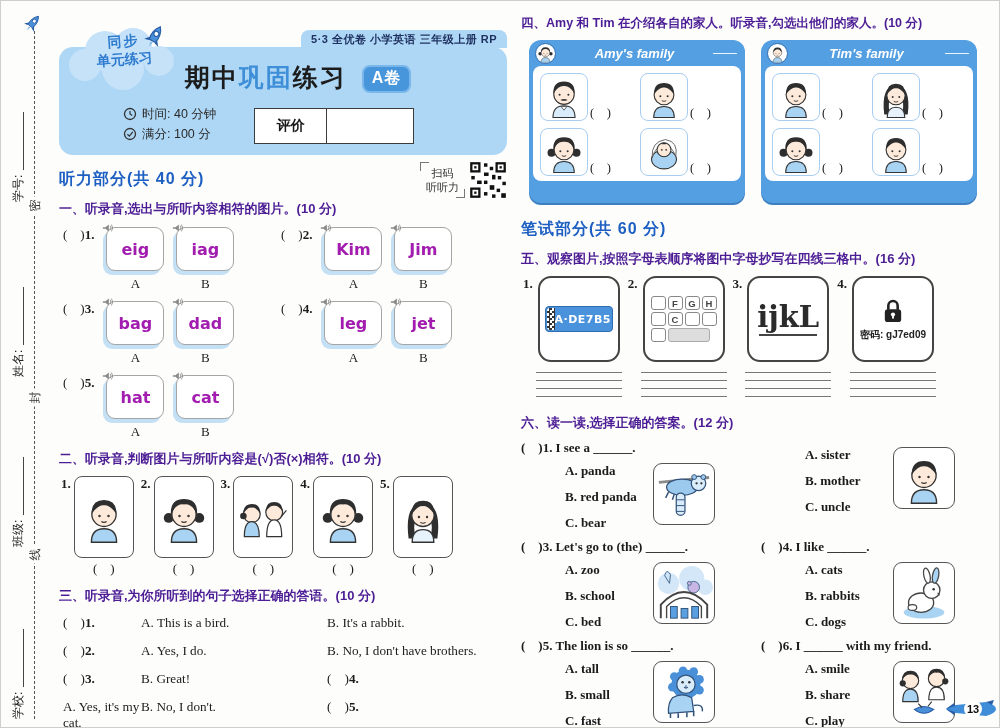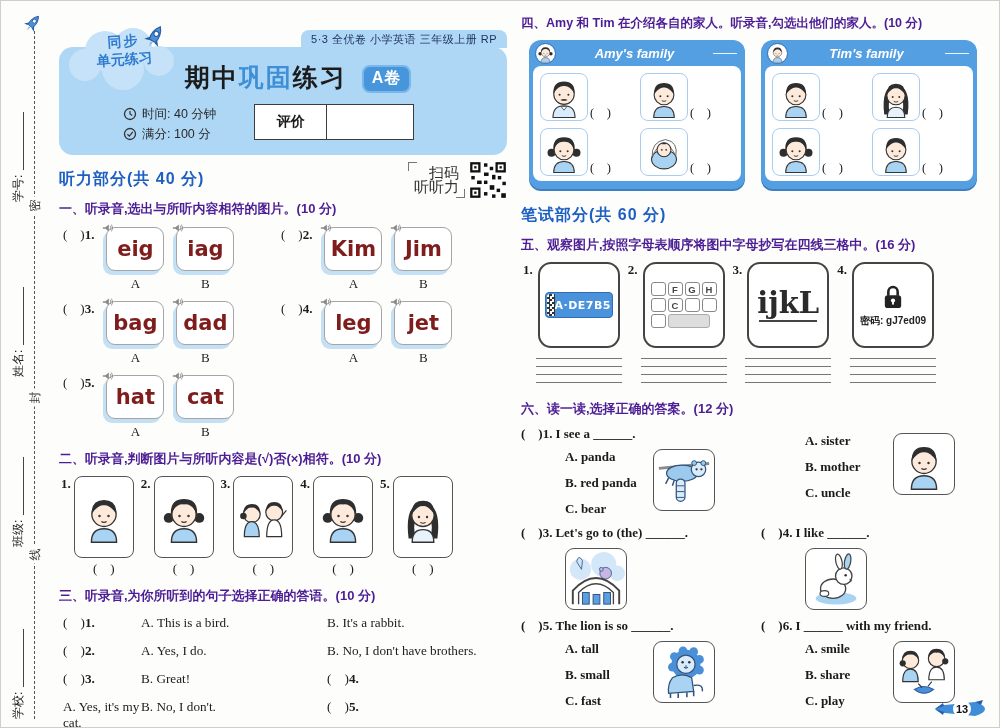--- a/index.html
+++ b/index.html
@@ -20,82 +20,82 @@
   .side-rocket { position:absolute; left:20px; top:12px; width:22px; height:22px; transform:rotate(40deg); }
 
   
   .col-left  { position:absolute; left:58px;  top:10px; width:448px; }
   .col-right { position:absolute; left:520px; top:10px; width:466px; }
 
   
   .header-wrap { position:relative; margin-top:36px; }
   .header-card { position:relative; background:#aed7f5; border-radius:14px; height:108px; padding-top:14px; }
   .edition-tab { position:absolute; top:-17px; right:0; background:#aed7f5; border-radius:8px 8px 0 0;
-                 padding:2px 10px 1px; font-size:11px; font-weight:normal; color:#1d2f5e; letter-spacing:.5px; }
+                 padding:2px 10px 1px; font-size:11px; font-weight:bold; color:#1d2f5e; letter-spacing:.5px; }
   .cloud-badge { position:absolute; top:-30px; left:6px; width:118px; height:78px; }
   .cloud-badge svg { position:absolute; inset:0; }
   .cloud-text { position:absolute; top:16px; left:0; width:100%; text-align:center;
                 color:#2f7bd0; font-weight:bold; transform:rotate(-4deg); }
   .cloud-text .l1 { font-size:14px; letter-spacing:2px; }
   .cloud-text .l2 { font-size:14px; }
   .paper-title { text-align:center; font-size:25px; font-weight:bold; letter-spacing:2px; margin-left:30px; }
   .paper-title .hl { color:#3e8ed8; }
   .a-badge { display:inline-block; background:#4796dc; color:#fff; font-size:16px; border-radius:8px;
              padding:1px 8px 2px; margin-left:6px; letter-spacing:1px; vertical-align:3px;
              border:2px solid #79b6ea; }
-  .meta-row { display:flex; align-items:flex-start; margin:10px 0 0 64px; }
+  .meta-row { display:flex; align-items:flex-end; margin:10px 0 0 64px; }
   .meta-items { font-size:12.5px; color:#2a2a2a; line-height:20px; }
   .meta-items .mi { display:flex; align-items:center; gap:5px; }
   .eval-box { display:flex; width:160px; height:36px; background:#fff; border:1.5px solid #3c3c3c; margin-left:38px; }
   .eval-box .ec1 { width:72px; border-right:1.5px solid #3c3c3c; display:flex; align-items:center;
                    justify-content:center; font-weight:bold; font-size:14px; }
   .eval-box .ec2 { flex:1; }
 
   
   .part-head { color:#1d5fc2; font-size:16px; font-weight:bold; letter-spacing:1px; }
   .listen-row { position:relative; margin-top:14px; }
   .qr-wrap { position:absolute; right:0; top:-8px; display:flex; align-items:center; gap:4px; }
-  .qr-label { position:relative; padding:4px 6px; font-size:15px; color:#333; text-align:right; line-height:14px; }
+  .qr-label { position:relative; padding:4px 6px; font-size:11px; color:#333; text-align:center; line-height:14px; }
   .qr-label::before { content:""; position:absolute; left:0; top:0; width:8px; height:8px;
                       border-left:1.5px solid #777; border-top:1.5px solid #777; }
   .qr-label::after  { content:""; position:absolute; right:0; bottom:0; width:8px; height:8px;
                       border-right:1.5px solid #777; border-bottom:1.5px solid #777; }
   .qr-code { width:38px; height:38px; }
 
   
   .sec-title { font-size:13px; font-weight:bold; color:#4c1d95; margin-top:10px; }
 
   
   .s1-row { display:flex; margin:9px 0 0 4px; }
   .s1-item { display:flex; width:218px; }
   .qnum { font-weight:bold; font-size:13px; }
   .paren { font-size:13px; }
   .wcol { display:flex; flex-direction:column; align-items:center; margin-left:12px; }
   .wcard { position:relative; width:58px; height:44px; background:#fff; border:1.5px solid #a5a5a5;
            border-radius:9px; box-shadow:-3px 4px 0 rgba(150,200,240,.55);
            display:flex; align-items:center; justify-content:center;
-           font-family:"DejaVu Sans",sans-serif; font-weight:bold; font-size:21px; color:#7f1d1d; }
+           font-family:"DejaVu Sans",sans-serif; font-weight:bold; font-size:16px; color:#a21caf; }
   .spk { position:absolute; top:-6px; left:-5px; width:12px; height:12px; }
   .ab { font-size:13px; margin-top:5px; }
 
   
   .s2-row { display:flex; margin:8px 0 0 2px; }
   .s2-item { display:flex; align-items:flex-start; margin-right:7px; }
   .s2-col { display:flex; flex-direction:column; align-items:center; margin-left:3px; }
   .pic-frame { width:60px; height:82px; border:1.5px solid #555; border-radius:8px; background:#fff;
                display:flex; align-items:center; justify-content:center; overflow:hidden; }
   .s2-paren { font-size:13px; margin-top:3px; }
 
   
   .s3-grid { display:grid; grid-template-columns:78px 186px 1fr; row-gap:12px; margin:10px 0 0 4px;
              font-size:13.2px; }
 
   
   .fam-row { display:flex; gap:16px; margin:8px 0 0 8px; }
-  .fam-card { width:216px; background:#549fe2; border-radius:12px; padding:0 4px 8px;
+  .fam-card { width:216px; background:#549fe2; border-radius:12px; padding:0 4px 22px;
               box-shadow:0 2px 0 #3d7fc0; }
   .fam-head { height:26px; display:flex; align-items:center; gap:4px; padding:0 2px; }
   .fam-avatar { width:21px; height:21px; border-radius:50%; background:#fff; border:1.5px solid #2f6cb0;
                 overflow:hidden; display:flex; align-items:center; justify-content:center; }
   .fam-title { flex:1; text-align:center; color:#fff; font-weight:bold; font-style:italic; font-size:13px; }
   .fam-dash { color:#fff; font-size:12px; margin-right:2px; }
   .fam-body { background:#fff; border-radius:8px; padding:7px 5px 5px 7px; display:grid;
               grid-template-columns:1fr 1fr; row-gap:7px; column-gap:4px; }
   .member { display:flex; align-items:flex-end; gap:2px; }
   .portrait { width:48px; height:48px; border:1.5px solid #a8cdf0; border-radius:8px; background:#fff;
@@ -130,21 +130,21 @@
   .s6-grid { display:grid; grid-template-columns:236px 224px; column-gap:4px; row-gap:8px; margin-top:8px;font-weight:bold; }
   .mcq-q { font-family:"Liberation Serif",serif; font-size:13px; }
   .mcq-q b { margin-right:3px; }
   .mcq-body { display:flex; margin:7px 0 0 44px; align-items:flex-start; }
   .opts { display:flex; flex-direction:column; gap:10px; font-family:"Liberation Serif",serif;
           font-size:13px; min-width:88px; }
   .mcq-img { width:62px; height:62px; border:1.5px solid #555; border-radius:9px; background:#fff;
              display:flex; align-items:center; justify-content:center; overflow:hidden; }
 
   
-  .page-rocket { position:absolute; right:12px; bottom:6px; width:56px; height:24px; }
+  .page-rocket { position:absolute; right:1px; bottom:6px; width:56px; height:24px; }
   .page-rocket .num { position:absolute; left:22px; top:3px; width:18px; height:18px; background:#fff;
                       border-radius:50%; font-size:11px; font-weight:bold; color:#111;
                       display:flex; align-items:center; justify-content:center; }
 </style>
 </head>
 <body>
 
 <svg width="0" height="0" style="position:absolute">
   <defs>
     <g id="ic-spk">
@@ -805,30 +805,40 @@
           <div class="mcq-img">
               <svg width="54" height="54" viewBox="0 0 60 60">
                 <use href="#face-boy"></use>
               </svg>
             </div>
         </div>
       </div>
       <div class="mcq">
         <div class="mcq-q"><span class="pre">(    )</span><b>3.</b><span>Let's go to (the) ______.</span></div>
         <div class="mcq-body">
+          <div class="opts">
+            <span>A. zoo</span>
+            <span>B. school</span>
+            <span>C. bed</span>
+          </div>
           <div class="mcq-img">
               <svg width="58" height="58" viewBox="0 0 60 60">
                 <use href="#art-zoo"></use>
               </svg>
             </div>
         </div>
       </div>
       <div class="mcq">
         <div class="mcq-q"><span class="pre">(    )</span><b>4.</b><span>I like ______.</span></div>
         <div class="mcq-body">
+          <div class="opts">
+            <span>A. cats</span>
+            <span>B. rabbits</span>
+            <span>C. dogs</span>
+          </div>
           <div class="mcq-img">
               <svg width="58" height="58" viewBox="0 0 60 60">
                 <use href="#art-rabbit"></use>
               </svg>
             </div>
         </div>
       </div>
       <div class="mcq">
         <div class="mcq-q"><span class="pre">(    )</span><b>5.</b><span>The lion is so ______.</span></div>
         <div class="mcq-body">

